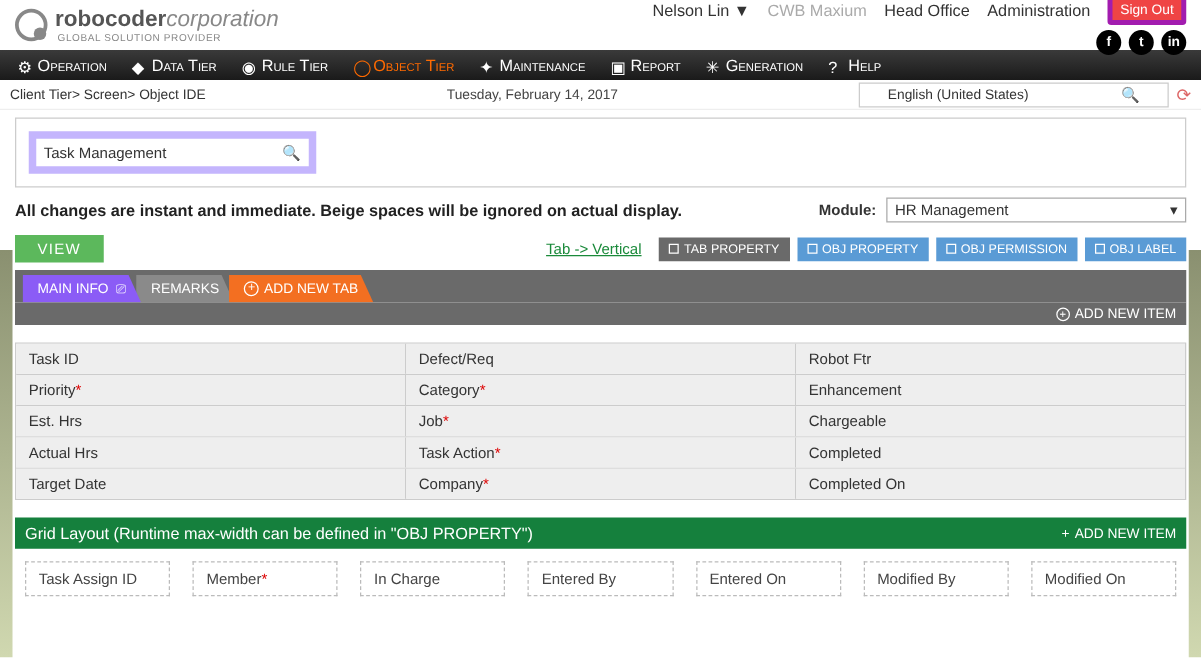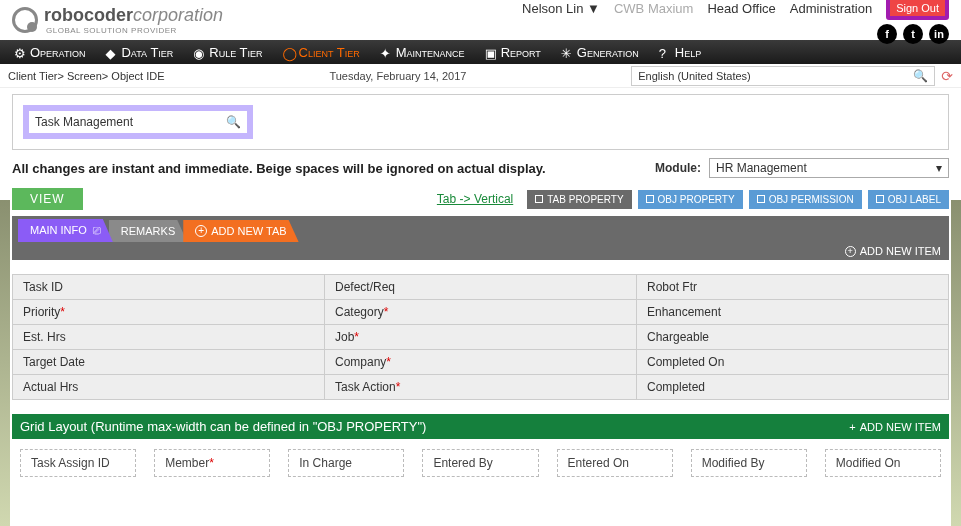--- a/index.html
+++ b/index.html
@@ -22,21 +22,21 @@
 
 
 .navbar { background: linear-gradient(#3a3a3a,#1a1a1a); height: 24px; display: flex; align-items: center; padding: 0 6px; gap: 4px; }
 .nav-item { color: #fff; font-variant: small-caps; font-size: 13px; padding: 0 8px; display: flex; align-items: center; gap: 4px; cursor: pointer; }
 .nav-item.active { color: #ff6a00; }
 .nav-icon { width: 12px; height: 12px; display: inline-block; }
 
 
 .crumb-row { display: flex; align-items: center; padding: 4px 8px; border-bottom: 1px solid #eee; font-size: 11px; height: 24px; }
 .crumb-row .date { flex: 1; text-align: center; color: #444; }
-.lang-box { border: 1px solid #ccc; padding: 2px 6px; width: 304px; display: flex; align-items: center; justify-content: space-between; background:#fff; }
+.lang-box { border: 1px solid #ccc; padding: 2px 22px; width: 248px; display: flex; align-items: center; justify-content: space-between; background:#fff; }
 .search-ico { color: #e39a00; font-size: 12px; cursor: pointer; }
 .refresh-ico { color: #d66; margin-left: 6px; cursor: pointer; font-size: 14px; }
 
 
 .page-body { padding: 6px 12px; position: relative; }
 
 
 .search-row { border: 1px solid #ccc; padding: 10px; margin-bottom: 8px; }
 .search-input { border: 6px solid #c4b5fd; padding: 4px 6px; width: 230px; display: flex; justify-content: space-between; align-items: center; background:#fff; }
 
@@ -125,21 +125,21 @@
   <div class="nav-item">
       <span class="nav-icon">◆</span>
       <span>Data Tier</span>
     </div>
   <div class="nav-item">
       <span class="nav-icon">◉</span>
       <span>Rule Tier</span>
     </div>
   <div class="nav-item active">
       <span class="nav-icon">◯</span>
-      <span>Client Tier</span>
+      <span>Object Tier</span>
     </div>
   <div class="nav-item">
       <span class="nav-icon">✦</span>
       <span>Maintenance</span>
     </div>
   <div class="nav-item">
       <span class="nav-icon">▣</span>
       <span>Report</span>
     </div>
   <div class="nav-item">
@@ -227,28 +227,28 @@
         <div class="fcell">Priority<span class="req">*</span></div>
         <div class="fcell">Category<span class="req">*</span></div>
         <div class="fcell">Enhancement</div>
       </div>
       <div class="fields-row">
         <div class="fcell">Est. Hrs</div>
         <div class="fcell">Job<span class="req">*</span></div>
         <div class="fcell">Chargeable</div>
       </div>
       <div class="fields-row">
+        <div class="fcell">Actual Hrs</div>
+        <div class="fcell">Task Action<span class="req">*</span></div>
+        <div class="fcell">Completed</div>
+      </div>
+      <div class="fields-row">
         <div class="fcell">Target Date</div>
         <div class="fcell">Company<span class="req">*</span></div>
         <div class="fcell">Completed On</div>
-      </div>
-      <div class="fields-row">
-        <div class="fcell">Actual Hrs</div>
-        <div class="fcell">Task Action<span class="req">*</span></div>
-        <div class="fcell">Completed</div>
       </div>
     </div>
 
   <div class="grid-header">
     <span>Grid Layout (Runtime max-width can be defined in "OBJ PROPERTY")</span>
     <span class="add">
         <span class="plus">+</span>
         <span>ADD NEW ITEM</span>
       </span>
   </div>

